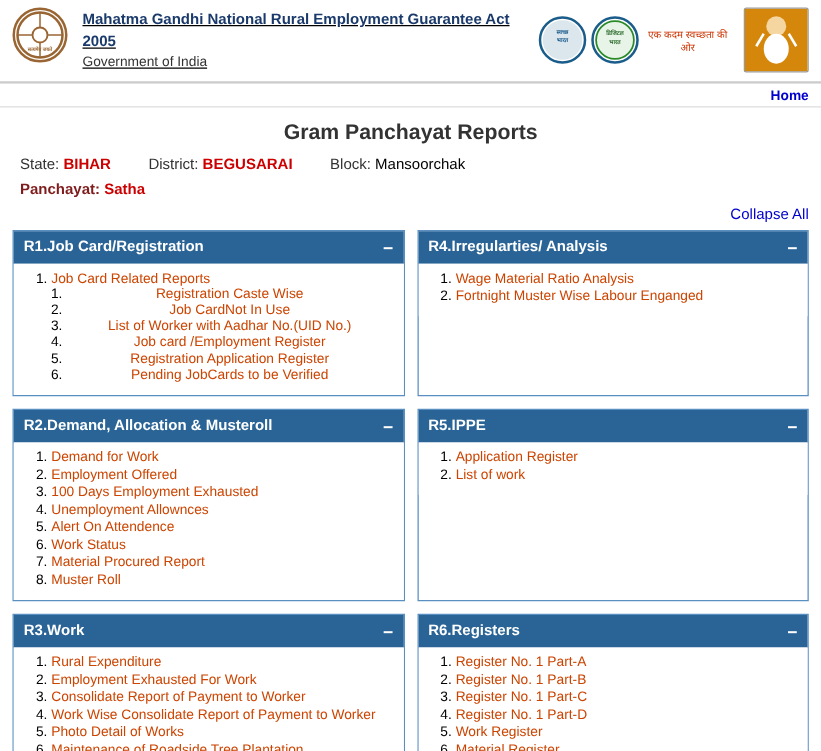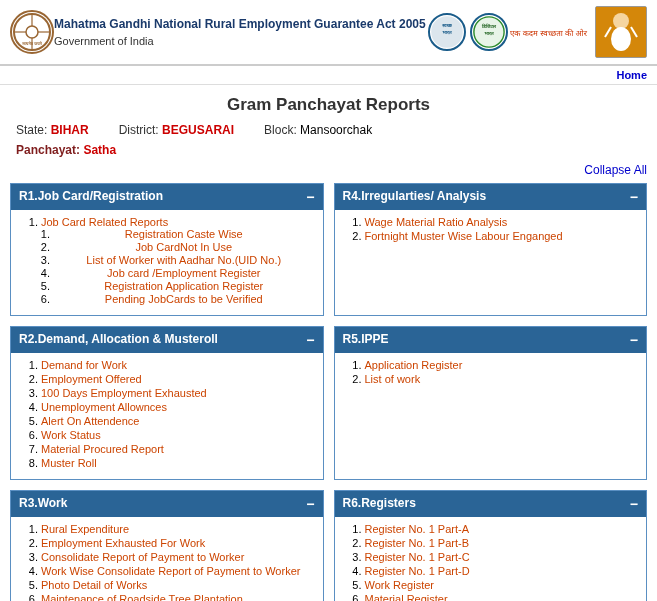--- a/index.html
+++ b/index.html
@@ -14,22 +14,23 @@
     .header {
       background: #fff;
       border-bottom: 2px solid #ccc;
       display: flex;
       align-items: center;
       padding: 6px 10px;
       justify-content: space-between;
     }
     .header-left {
       display: flex;
-      align-items: center;
-      gap: 0;
+      align-items: flex-start;
+      gap: 12px;
+      text-decoration: underline;
     }
     .header-text {
       font-size: 11px;
       line-height: 1.5;
       color: #333;
     }
     .header-text .title-main {
       font-size: 12px;
       font-weight: bold;
       color: #1a3a6b;

